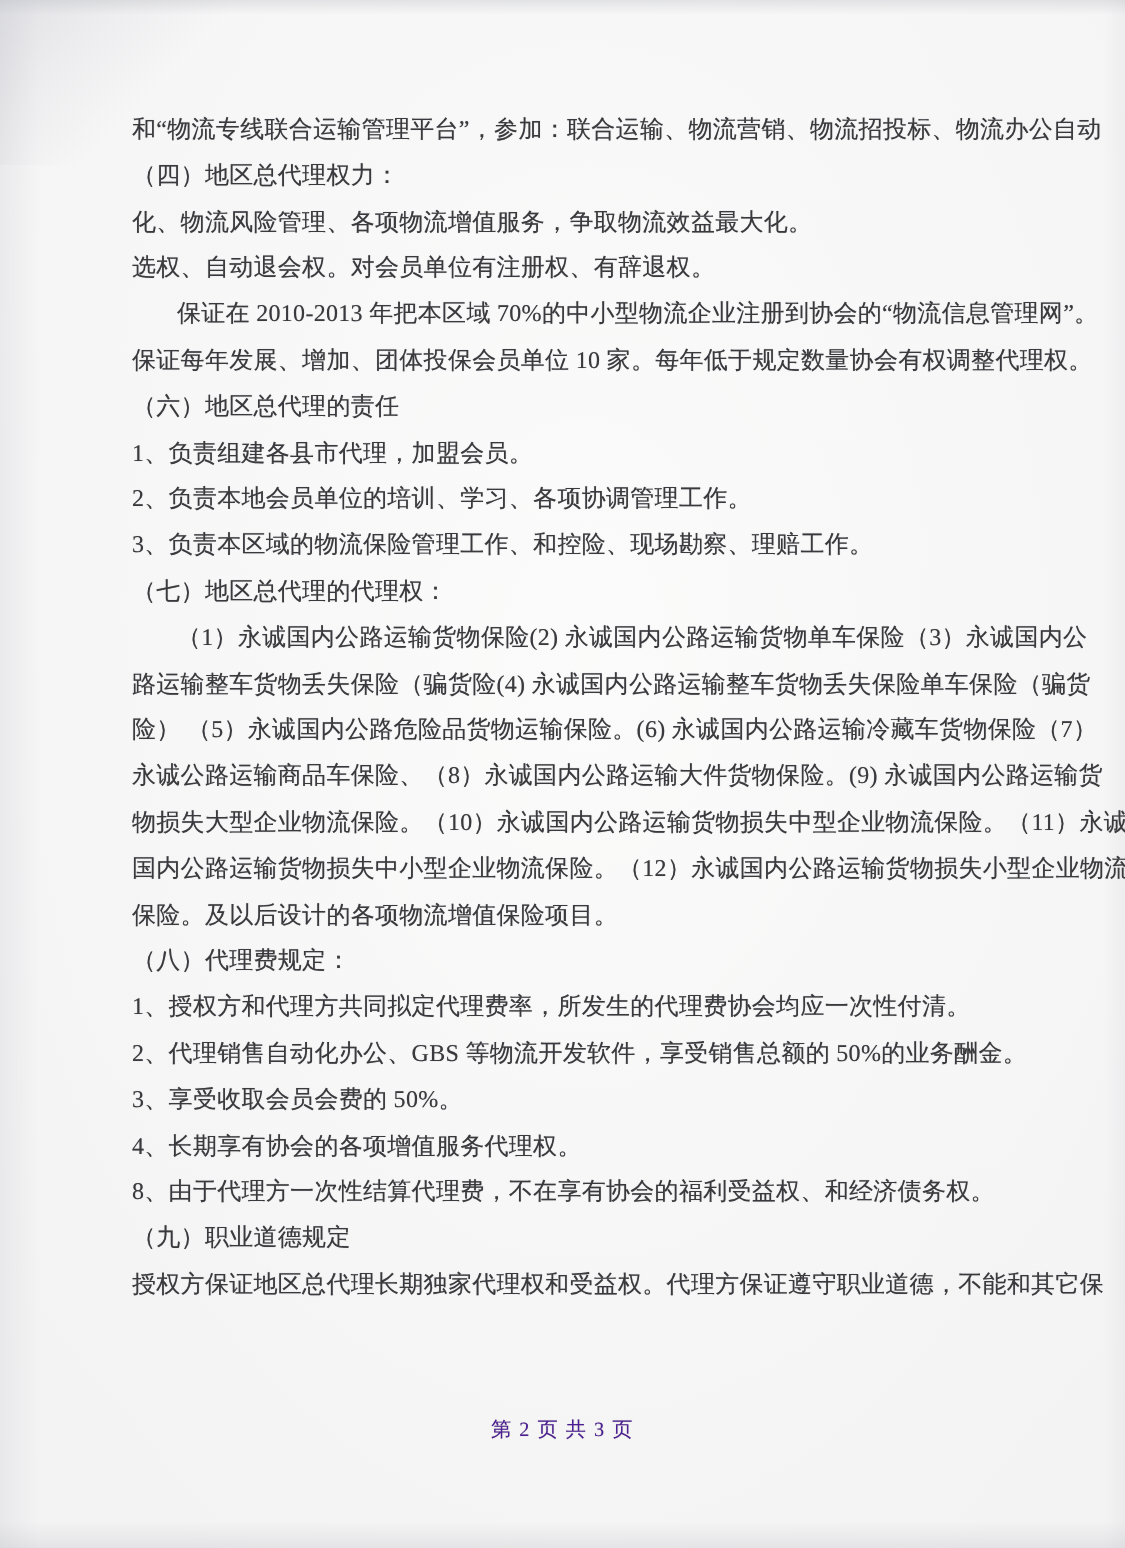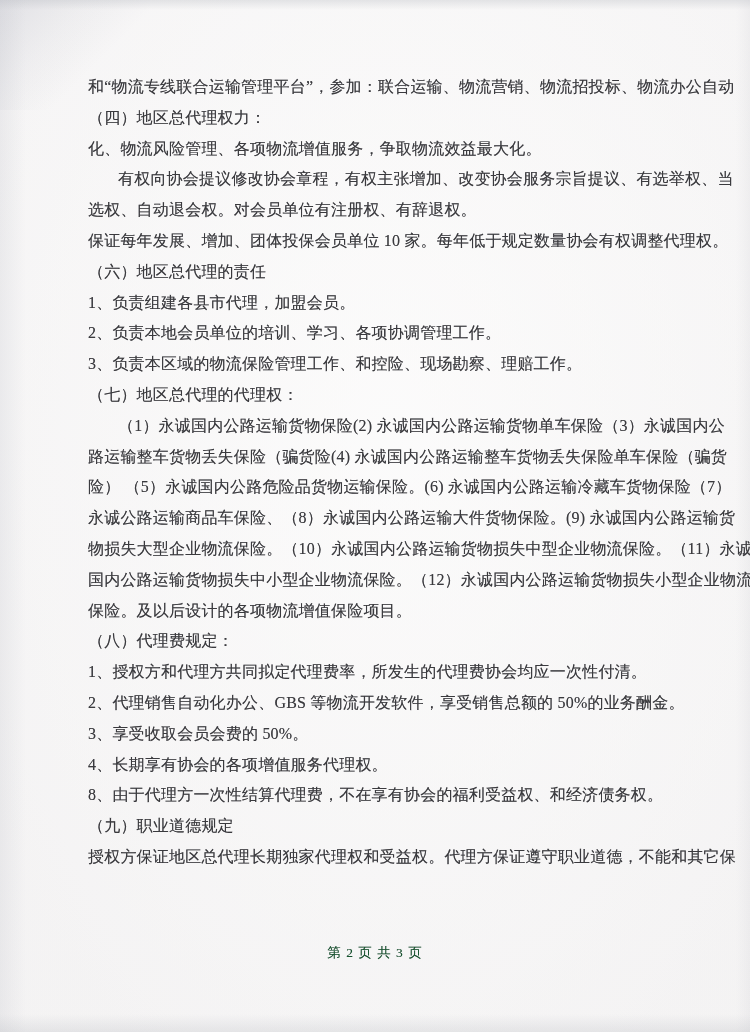--- a/index.html
+++ b/index.html
@@ -67,21 +67,21 @@
   .doc-line.indent {
     padding-left: 30px;
   }
   .page-footer {
     position: absolute;
     left: 0;
     right: 0;
     top: 944px;
     z-index: 3;
     text-align: center;
-    color: #14532d;
+    color: #4c1d95;
     font-size: 13.5px;
     letter-spacing: 1px;
     text-shadow: 0 0 0.5px rgba(70,70,75,0.5);
   }
 </style>
 </head>
 <body>
 
 <div class="scan-layer">
   <div class="paper-tone"></div>
@@ -90,22 +90,22 @@
   <div class="edge-left"></div>
   <div class="edge-right"></div>
   <div class="edge-bottom"></div>
 </div>
 
 <div class="doc-body">
 
 <div class="doc-line">和“物流专线联合运输管理平台”，参加：联合运输、物流营销、物流招投标、物流办公自动</div>
     <div class="doc-line">（四）地区总代理权力：</div>
     <div class="doc-line">化、物流风险管理、各项物流增值服务，争取物流效益最大化。</div>
-    <div class="doc-line indent">有权向协会提议修改协会章程，有权主张增加、改变协会服务宗旨提议、有选举权、当</div>
     <div class="doc-line">选权、自动退会权。对会员单位有注册权、有辞退权。</div>
+    <div class="doc-line indent">保证在 2010-2013 年把本区域 70%的中小型物流企业注册到协会的“物流信息管理网”。</div>
     <div class="doc-line">保证每年发展、增加、团体投保会员单位 10 家。每年低于规定数量协会有权调整代理权。</div>
     <div class="doc-line">（六）地区总代理的责任</div>
     <div class="doc-line">1、负责组建各县市代理，加盟会员。</div>
     <div class="doc-line">2、负责本地会员单位的培训、学习、各项协调管理工作。</div>
     <div class="doc-line">3、负责本区域的物流保险管理工作、和控险、现场勘察、理赔工作。</div>
     <div class="doc-line">（七）地区总代理的代理权：</div>
     <div class="doc-line indent">（1）永诚国内公路运输货物保险(2) 永诚国内公路运输货物单车保险（3）永诚国内公</div>
     <div class="doc-line">路运输整车货物丢失保险（骗货险(4) 永诚国内公路运输整车货物丢失保险单车保险（骗货</div>
     <div class="doc-line">险） （5）永诚国内公路危险品货物运输保险。(6) 永诚国内公路运输冷藏车货物保险（7）</div>
     <div class="doc-line">永诚公路运输商品车保险、（8）永诚国内公路运输大件货物保险。(9) 永诚国内公路运输货</div>

